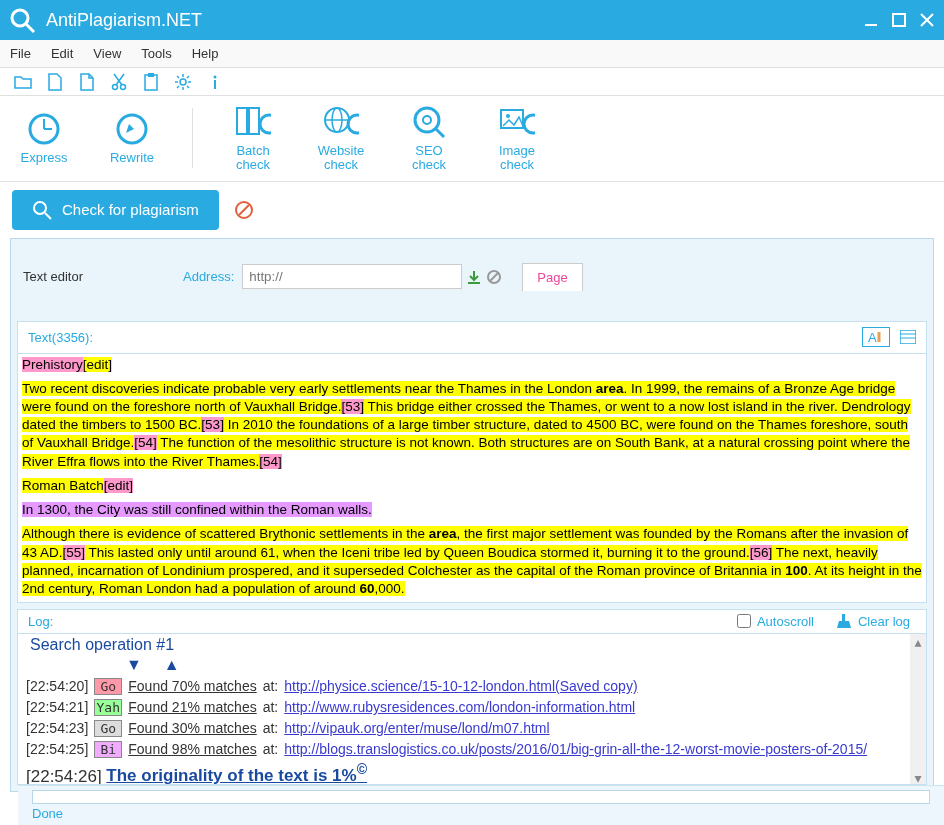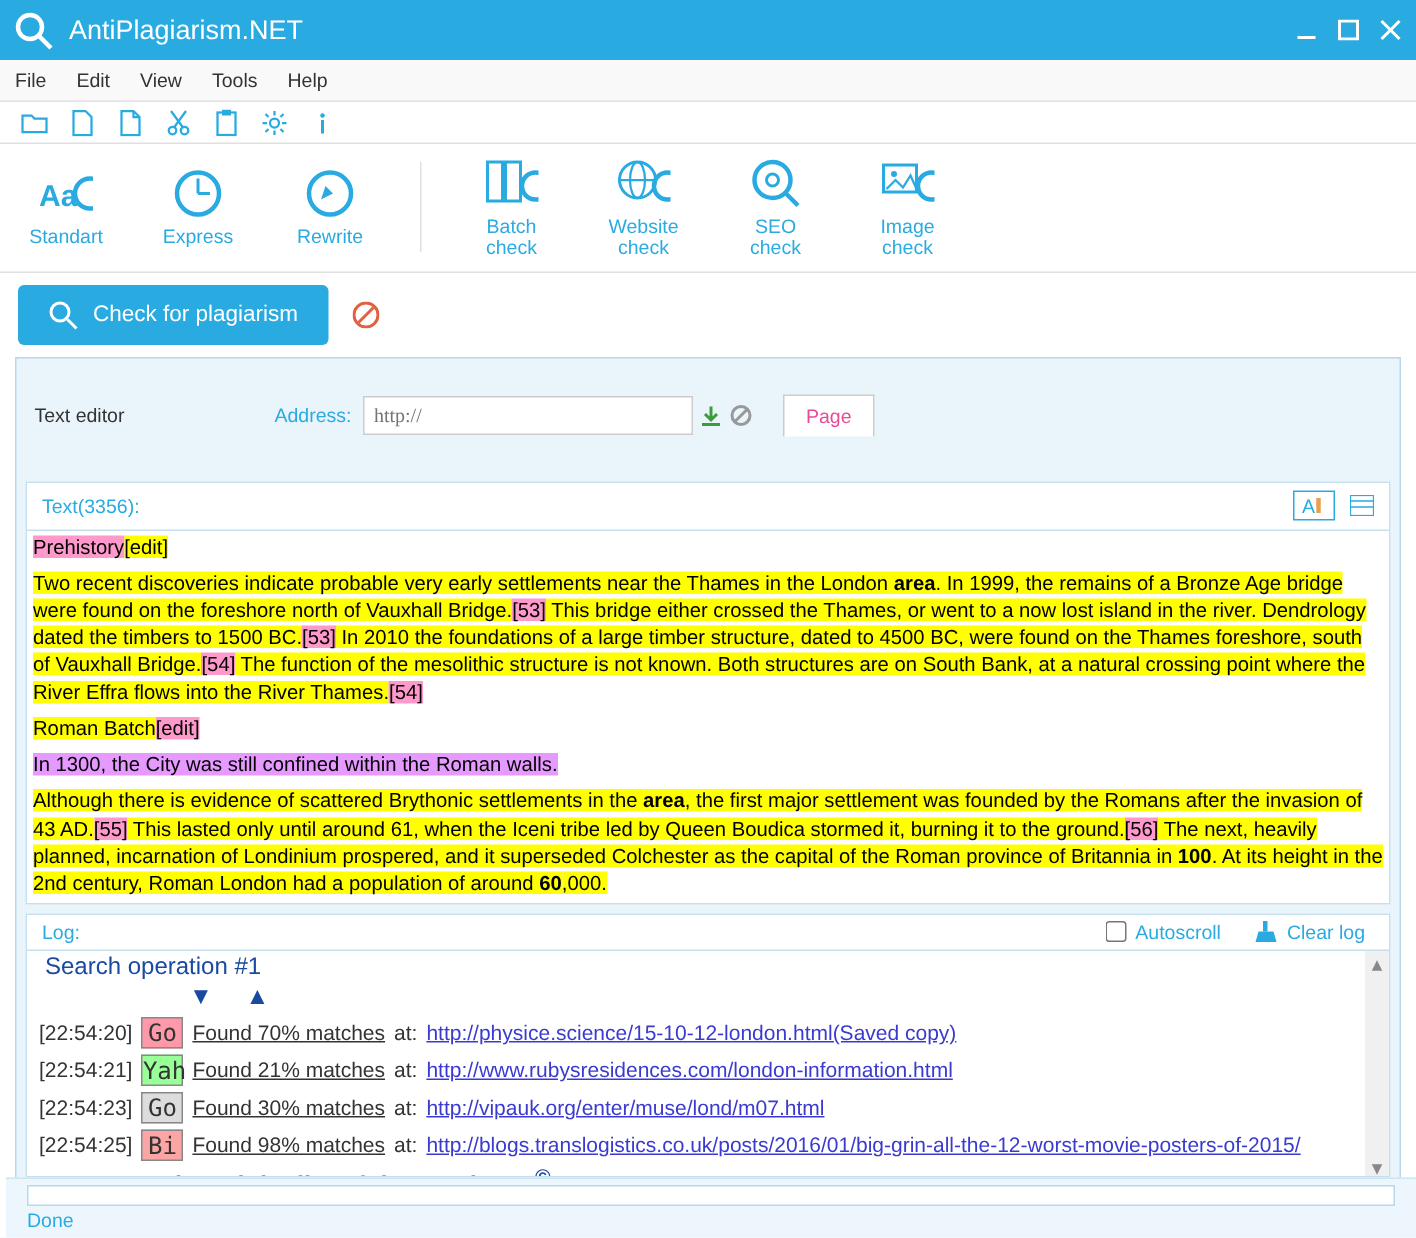--- a/index.html
+++ b/index.html
@@ -17,21 +17,21 @@
 .ribbon .sep { width: 1px; height: 60px; background: #e0e0e0; margin: 0 30px; }
 .ritem { display: flex; flex-direction: column; align-items: center; cursor: pointer; gap: 4px; min-width: 60px; }
 .ritem .ricon { width: 36px; height: 36px; color: #29abe2; display: flex; align-items: center; justify-content: center; }
 .ritem .rlabel { color: #29abe2; font-size: 13px; text-align: center; line-height: 1.1; }
 .actionbar { padding: 8px 12px; display: flex; align-items: center; gap: 16px; background: #fff; }
 .checkbtn { background: #29abe2; color: #fff; border: none; border-radius: 4px; padding: 10px 20px; font-size: 15px; cursor: pointer; display: flex; align-items: center; gap: 10px; }
 .content { margin: 0 10px; border: 1px solid #b8d8eb; background: #eaf4fb; }
 .editor-head { display: flex; align-items: center; padding: 24px 12px; }
 .editor-head .lbl { color: #333; margin-right: 100px; }
 .editor-head .addr { color: #29abe2; margin-right: 8px; }
-.editor-head input { width: 220px; padding: 4px 6px; border: 1px solid #ccc; background: #fff; font-family: Liberation Serif, serif; }
+.editor-head input { width: 220px; padding: 4px 6px; border: 1px solid #ccc; background: #fff; }
 .editor-head .dl { margin-left: 4px; }
 .editor-head .pagetab { margin-left: 20px; border: 1px solid #ccc; border-bottom: none; padding: 6px 14px; background: #fff; color: #ec4899; cursor: pointer; }
 .panel { margin: 6px; border: 1px solid #c6e0ef; background: #fff; }
 .panel-head { height: 32px; display: flex; align-items: center; padding: 0 10px; color: #29abe2; border-bottom: 1px solid #c6e0ef; }
 .panel-head .phleft { flex: 1; }
 .panel-head .phicon { margin-left: 10px; cursor: pointer; color: #29abe2; display: flex; align-items: center; }
 .textbody { height: 248px; overflow: hidden; padding: 2px 4px; font-size: 13.5px; line-height: 1.35; color: #000; position: relative; }
 .textbody .chunk { display: inline; }
 .hy { background: #ffff00; }
 .hp { background: #ff99cc; }
@@ -42,31 +42,31 @@
 .loghead .lhleft { flex: 1; }
 .loghead .autoscroll { display: flex; align-items: center; gap: 6px; margin-right: 16px; cursor: pointer; }
 .loghead .autoscroll input { width: 14px; height: 14px; }
 .loghead .clearbtn { display: flex; align-items: center; gap: 6px; cursor: pointer; padding: 0 6px; }
 .logbody { height: 150px; overflow: hidden; padding: 0 8px; font-size: 14px; position: relative; }
 .logbody .sop { color: #1a4aa0; font-size: 16px; margin: 2px 0 0 4px; }
 .logbody .arrows { margin: 2px 0 4px 100px; }
 .logbody .arrows span { color: #1a4aa0; font-size: 16px; margin-right: 18px; cursor: pointer; }
 .logrow { display: flex; align-items: center; gap: 6px; margin: 4px 0; font-family: "Segoe UI", Arial, sans-serif; }
 .logrow .ts { font-family: "Segoe UI", Arial, sans-serif; }
-.logtag { display: inline-block; width: 28px; text-align: center; border: 1px solid #888; font-family: monospace; font-size: 16px; }
+.logtag { display: inline-block; width: 28px; text-align: center; border: 1px solid #888; font-family: monospace; font-size: 13px; }
 .tg-go { background: #ff99aa; }
 .tg-yah { background: #99ff99; }
 .tg-go2 { background: #dddddd; }
-.tg-bi { background: #fca5a5; }
+.tg-bi { background: #f0abfc; }
 .loglink { color: #3a3ad1; text-decoration: underline; cursor: pointer; }
 .logfound { text-decoration: underline; cursor: pointer; }
 .origline { font-size: 17px; margin-top: 4px; }
 .origline .origlink { color: #1a4aa0; font-weight: bold; text-decoration: underline; cursor: pointer; }
 .logbody .vscroll { position: absolute; right: 0; top: 0; bottom: 0; width: 16px; background: #f0f0f0; }
-.statusbar { position: absolute; left: 4px; right: 0; bottom: 0; height: 40px; background: #ecf6fc; border-top: 1px solid #cde4f1; padding: 4px 14px 2px; }
+.statusbar { position: absolute; left: 18px; right: 0; bottom: 0; height: 40px; background: #ecf6fc; border-top: 1px solid #cde4f1; padding: 4px 14px 2px; }
 .progress { height: 14px; background: #fff; border: 1px solid #b8d8eb; }
 .statustext { color: #29abe2; margin-top: 2px; font-size: 13px; }
 svg { display: block; }
 </style>
 </head>
 <body>
 
 <div class="titlebar">
   <span class="logo">
     <svg viewBox="0 0 28 28">
@@ -141,30 +141,20 @@
   <span class="tbicon">
       <svg viewBox="0 0 18 18">
         <circle cx="9" cy="4" r="1.5" fill="#29abe2"></circle>
         <rect x="8" y="7" width="2" height="9" fill="#29abe2"></rect>
       </svg>
     </span>
 </div>
 
 <div class="ribbon">
   <div class="rgroup">
-    <div class="ritem">
-      <span class="ricon">
-          <svg width="44" height="36">
-            <text x="0" y="26" font-size="20" fill="#29abe2" font-weight="bold">Aa</text>
-            <circle cx="34" cy="18" r="10" fill="none" stroke="#29abe2" stroke-width="3"></circle>
-            <line x1="41" y1="25" x2="46" y2="30" stroke="#29abe2" stroke-width="3"></line>
-          </svg>
-        </span>
-      <span class="rlabel">Standart</span>
-    </div>
     <div class="ritem">
       <span class="ricon">
           <svg width="36" height="36">
             <circle cx="18" cy="18" r="14" fill="none" stroke="#29abe2" stroke-width="3"></circle>
             <line x1="18" y1="18" x2="18" y2="8" stroke="#29abe2" stroke-width="2"></line>
             <line x1="18" y1="18" x2="26" y2="18" stroke="#29abe2" stroke-width="2"></line>
           </svg>
         </span>
       <span class="rlabel">Express</span>
     </div>

